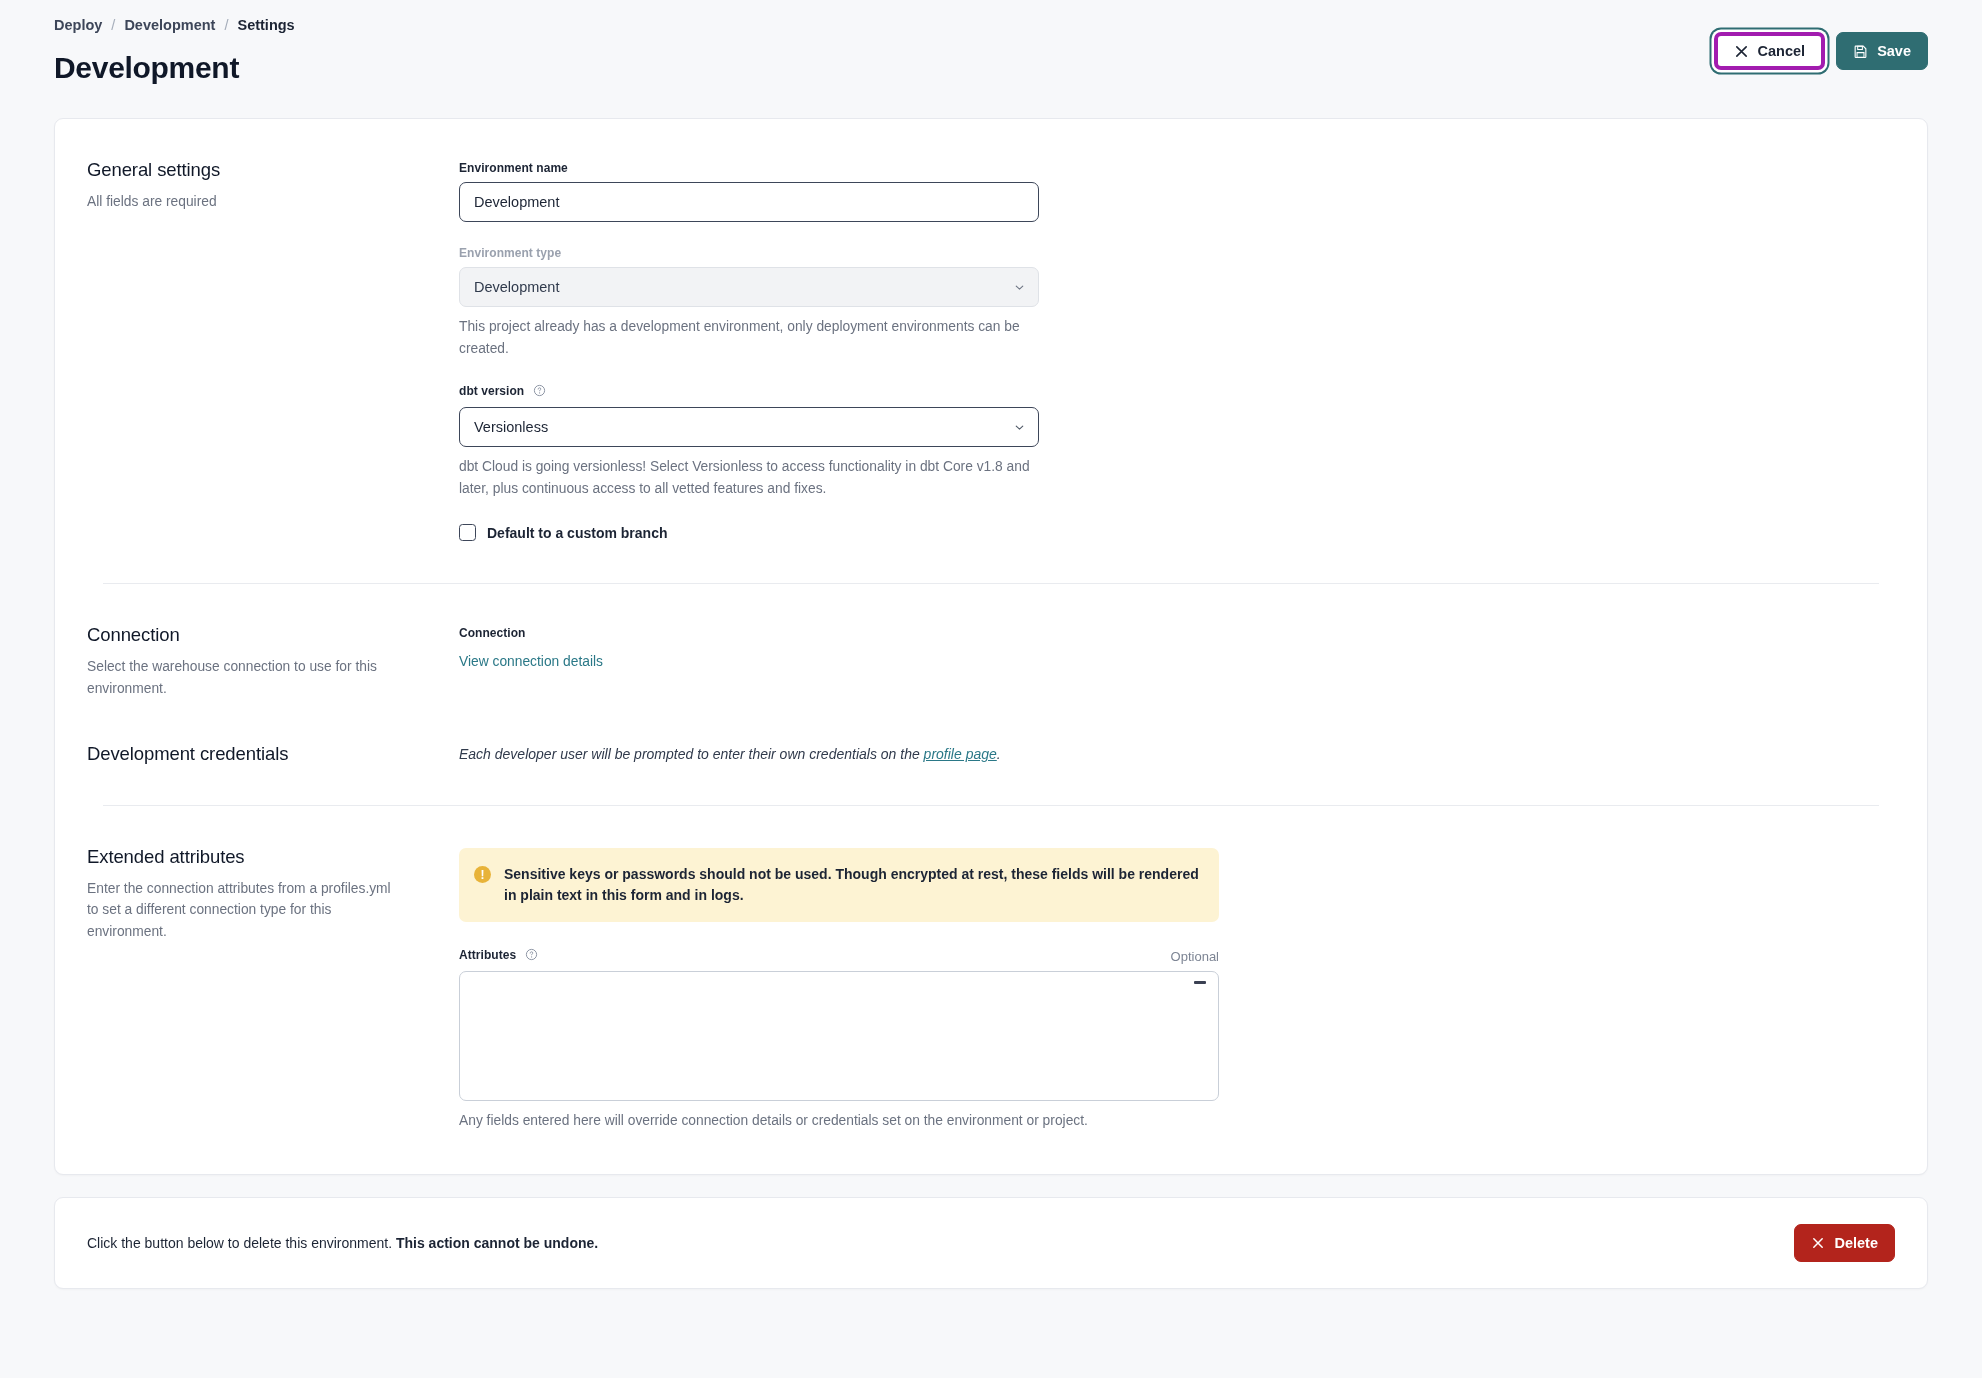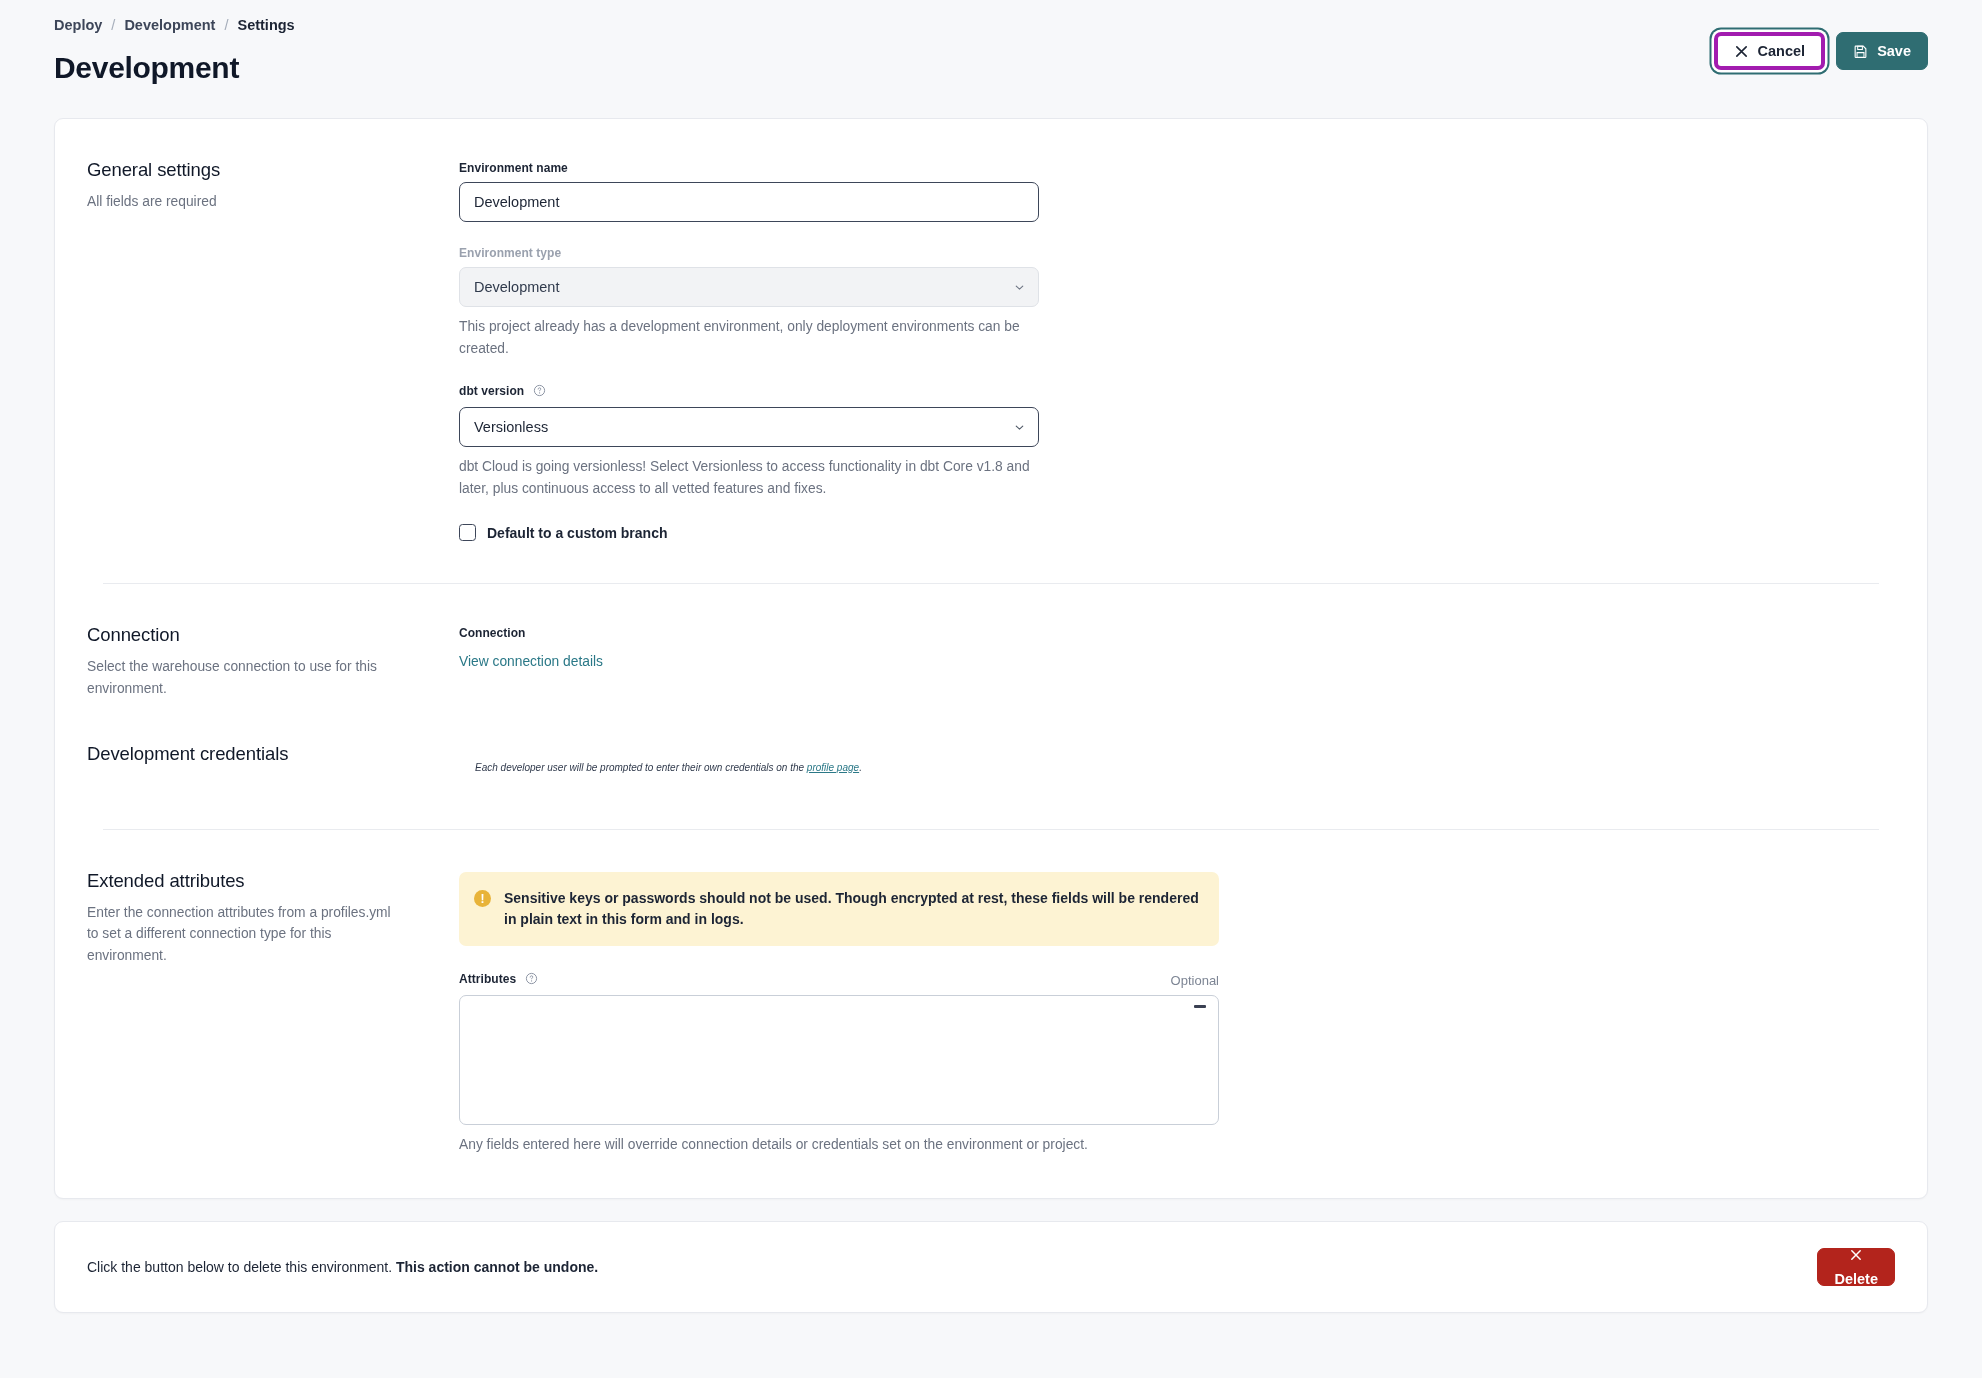--- a/index.html
+++ b/index.html
@@ -77,21 +77,20 @@
     background: #2f6d72;
     color: #ffffff;
     border-color: #2f6d72;
   }
   .btn-delete {
     background: #b3241c;
     color: #ffffff;
     border-color: #b3241c;
     height: 38px;
     padding: 0 16px;
-    flex-direction: column;
   }
   .btn .ic { display: inline-flex; align-items: center; }
 
   
   .card {
     margin: 10px 54px 0 54px;
     background: #ffffff;
     border: 1px solid #e7e9ee;
     border-radius: 9px;
     box-shadow: 0 1px 2px rgba(16,24,40,0.03);
@@ -223,24 +222,24 @@
     cursor: pointer;
   }
 
   .link {
     color: #2a7887;
     text-decoration: none;
     font-size: 13.8px;
   }
 
   .credentials-note {
-    font-size: 10px;
+    font-size: 14px;
     font-style: italic;
     color: #303a4c;
-    margin: 16px;
+    margin: 0;
     padding-top: 1px;
   }
   .credentials-note a {
     color: #2a7887;
     font-style: italic;
     text-decoration: underline;
   }
 
   
   .warn-banner {

